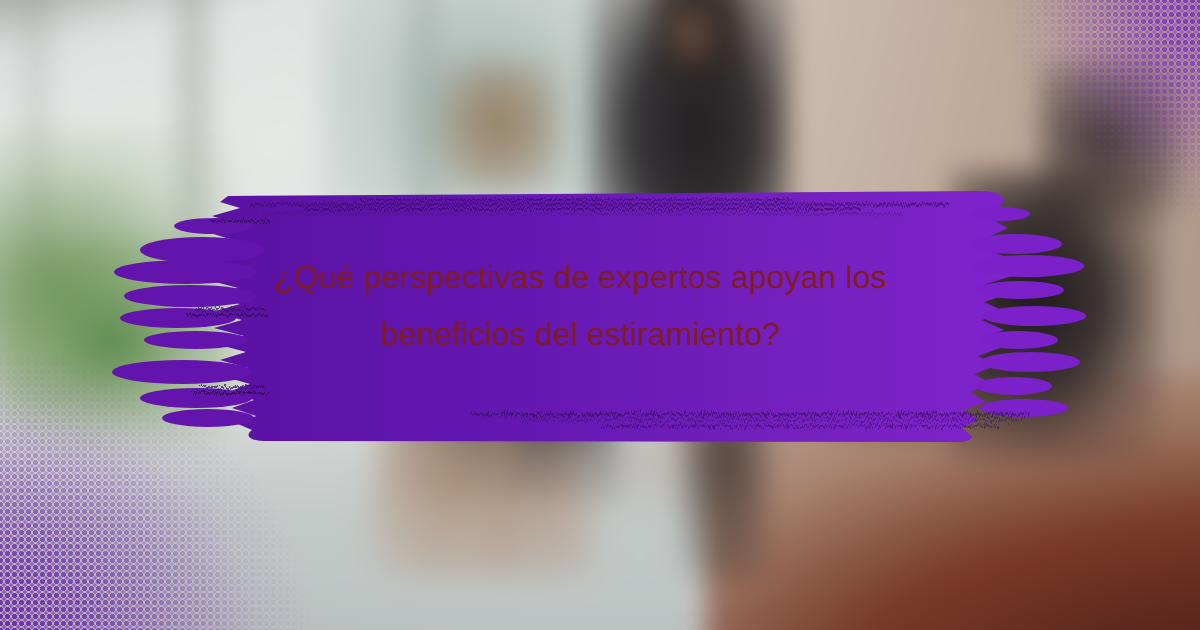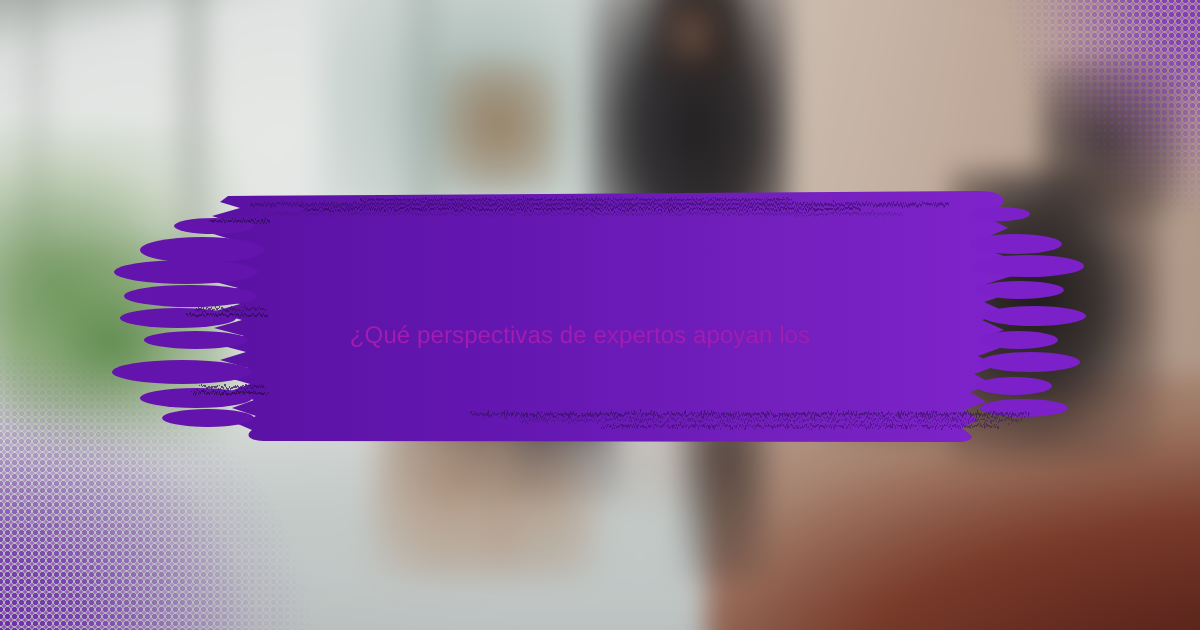--- a/index.html
+++ b/index.html
@@ -177,27 +177,27 @@
     mask-image:radial-gradient(ellipse 210px 230px at 100% 0%, #000 6%, rgba(0,0,0,.9) 28%, rgba(0,0,0,.5) 55%, rgba(0,0,0,.14) 80%, rgba(0,0,0,0) 100%);
     opacity:.9;
   }
 
   
   .brush-wrap{position:absolute;left:0;top:0;width:1200px;height:630px;}
   .brush-svg{position:absolute;left:0;top:0;}
 
   
   .headline{
-    position:absolute;left:150px;top:212px;width:860px;height:246px;
+    position:absolute;left:150px;top:183px;width:860px;height:246px;
     display:flex;flex-direction:column;align-items:center;justify-content:center;
     text-align:center;
-    color:#a21caf;
+    color:#7f1d1d;
     font-family:"Liberation Sans","DejaVu Sans",sans-serif;
     font-weight:400;
-    font-size:24px;
+    font-size:32px;
     line-height:57px;
     letter-spacing:.1px;
     text-rendering:geometricPrecision;
     padding:0 34px;
     box-sizing:border-box;
   }
   .headline .line{display:block;white-space:nowrap;}
 </style>
 </head>
 <body>
@@ -320,15 +320,16 @@
         <rect x="186" y="314" width="82" height="2" fill="#2c0a50"></rect>
         <rect x="200" y="386" width="64" height="2" fill="#330b5d"></rect>
         <rect x="192" y="392" width="76" height="2" fill="#26093f"></rect>
         <rect x="210" y="220" width="60" height="2" fill="#2c0a50"></rect>
       </g>
     </svg>
   </div>
 
   <div class="headline">
     <span class="line">¿Qué perspectivas de expertos apoyan los</span>
+    <span class="line">beneficios del estiramiento?</span>
   </div>
 
 </div>
 
 </body></html>

